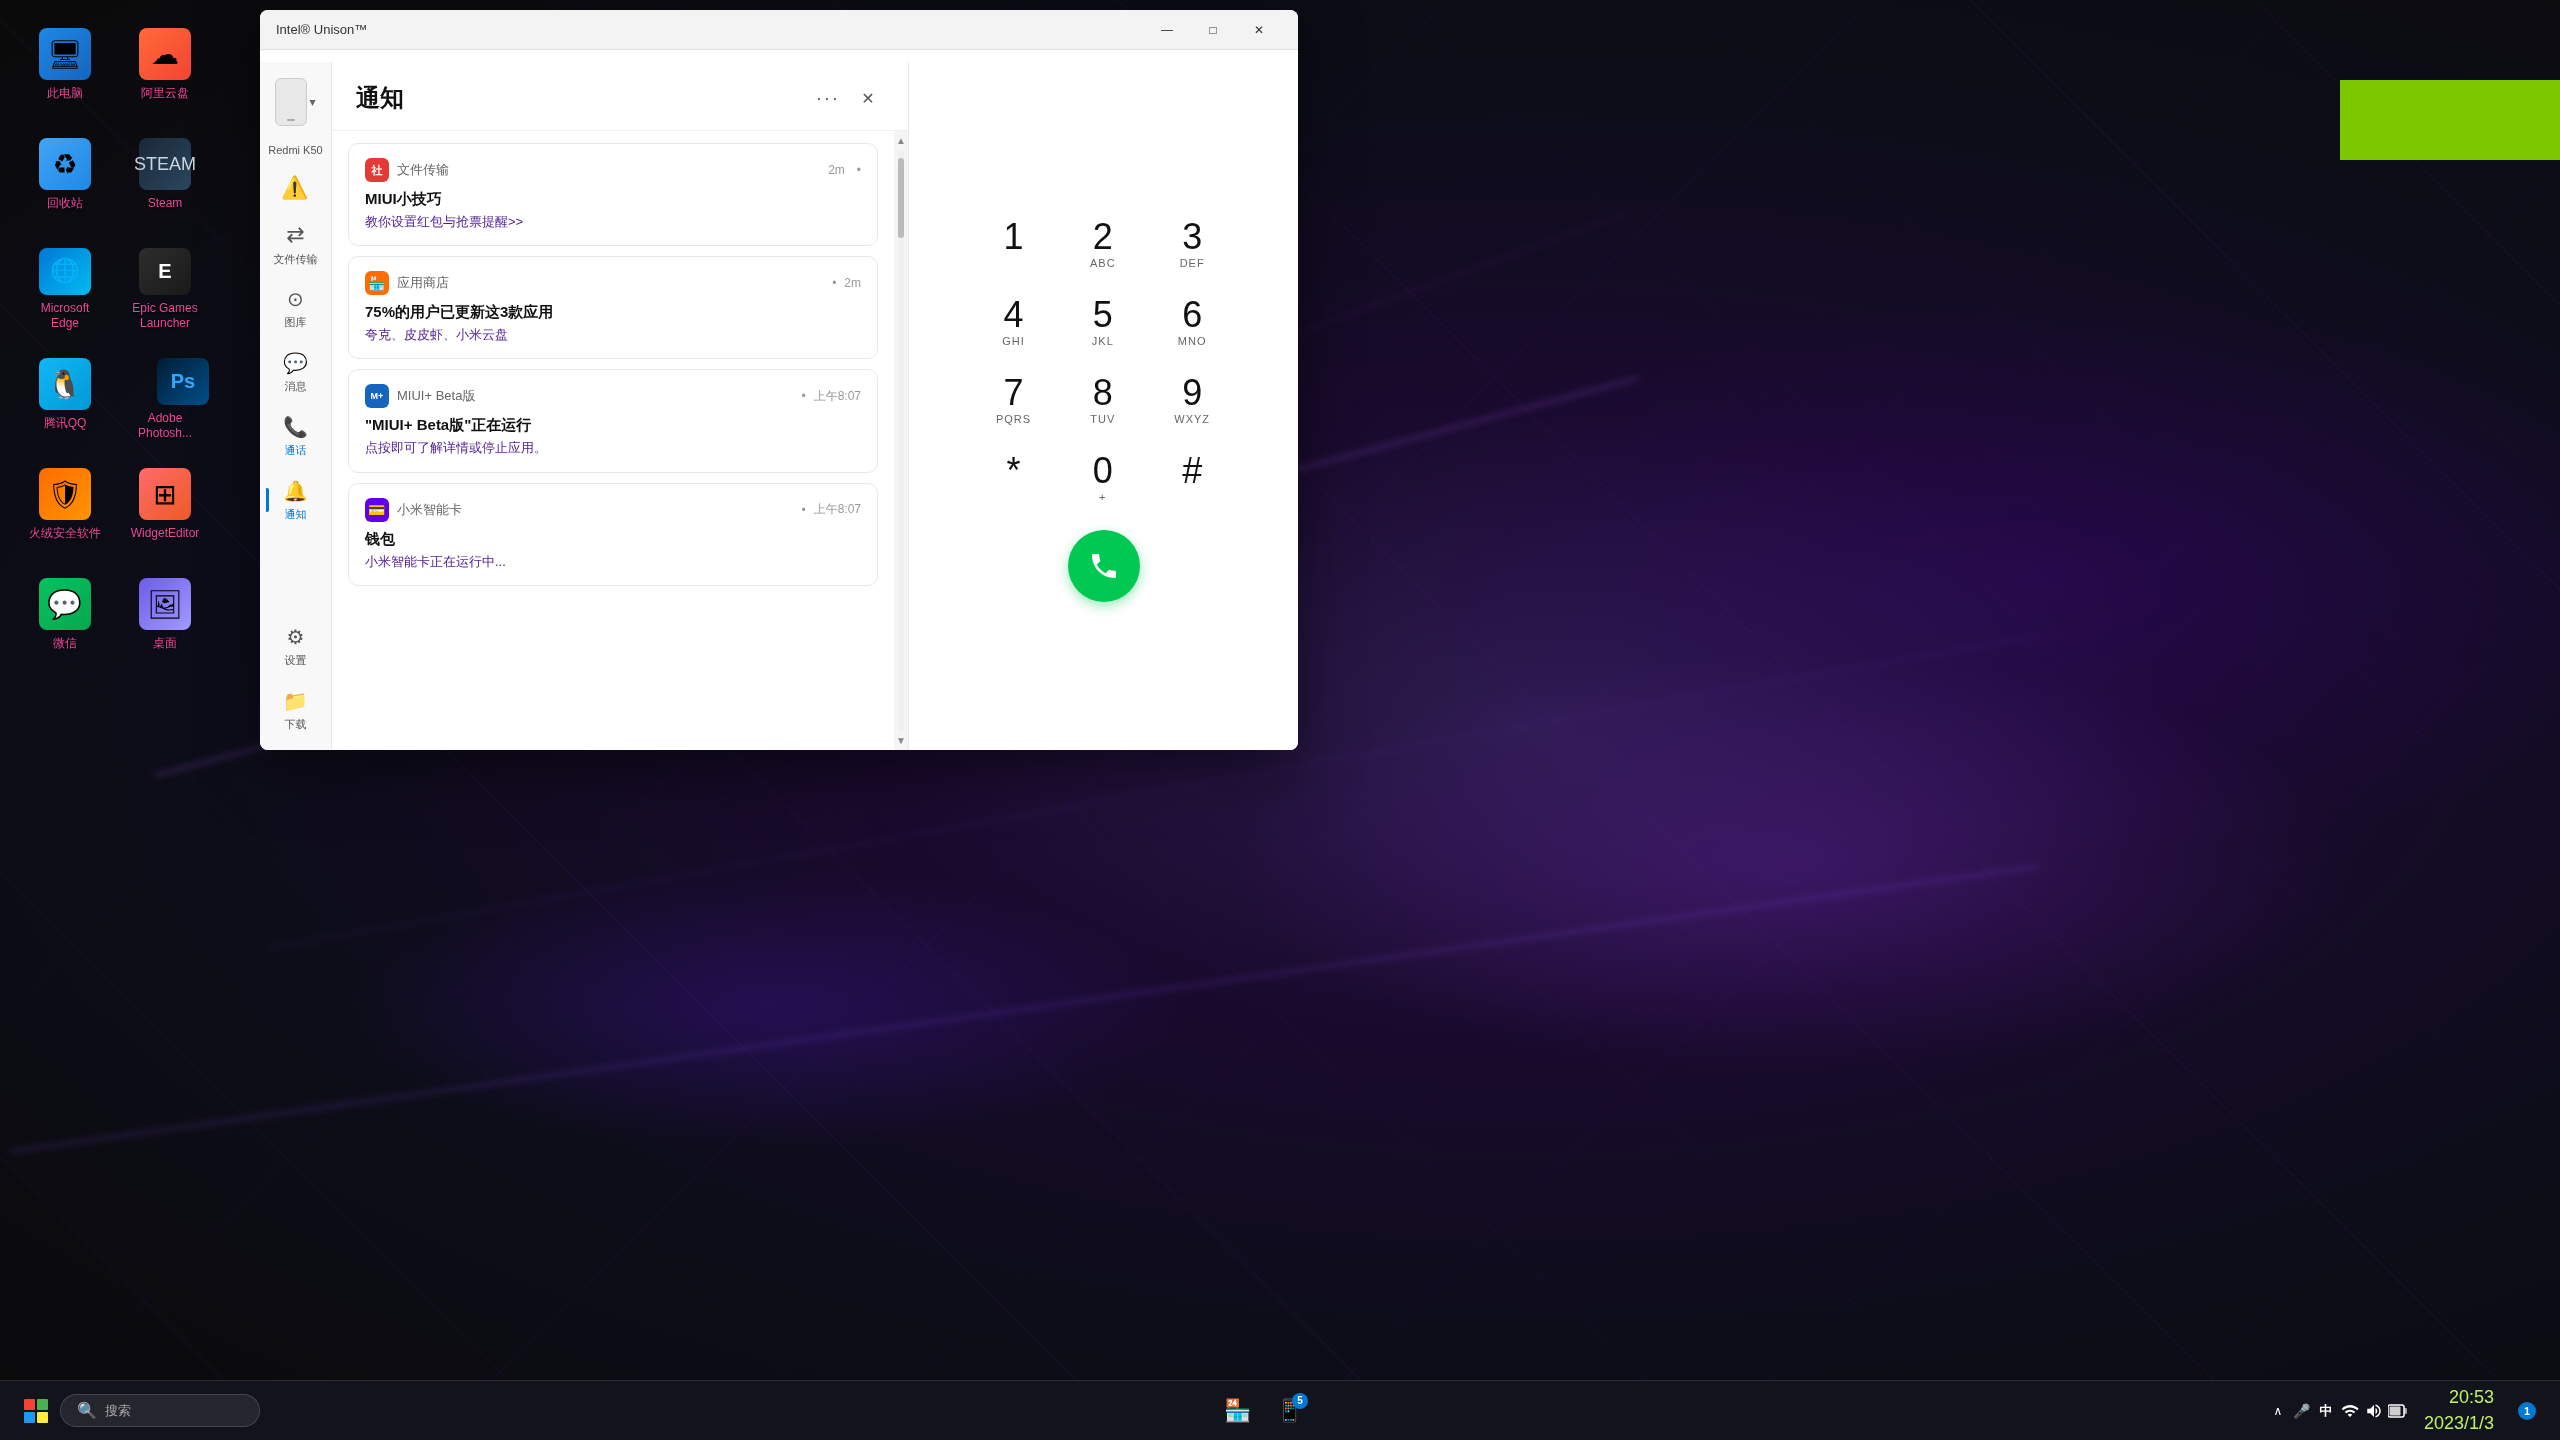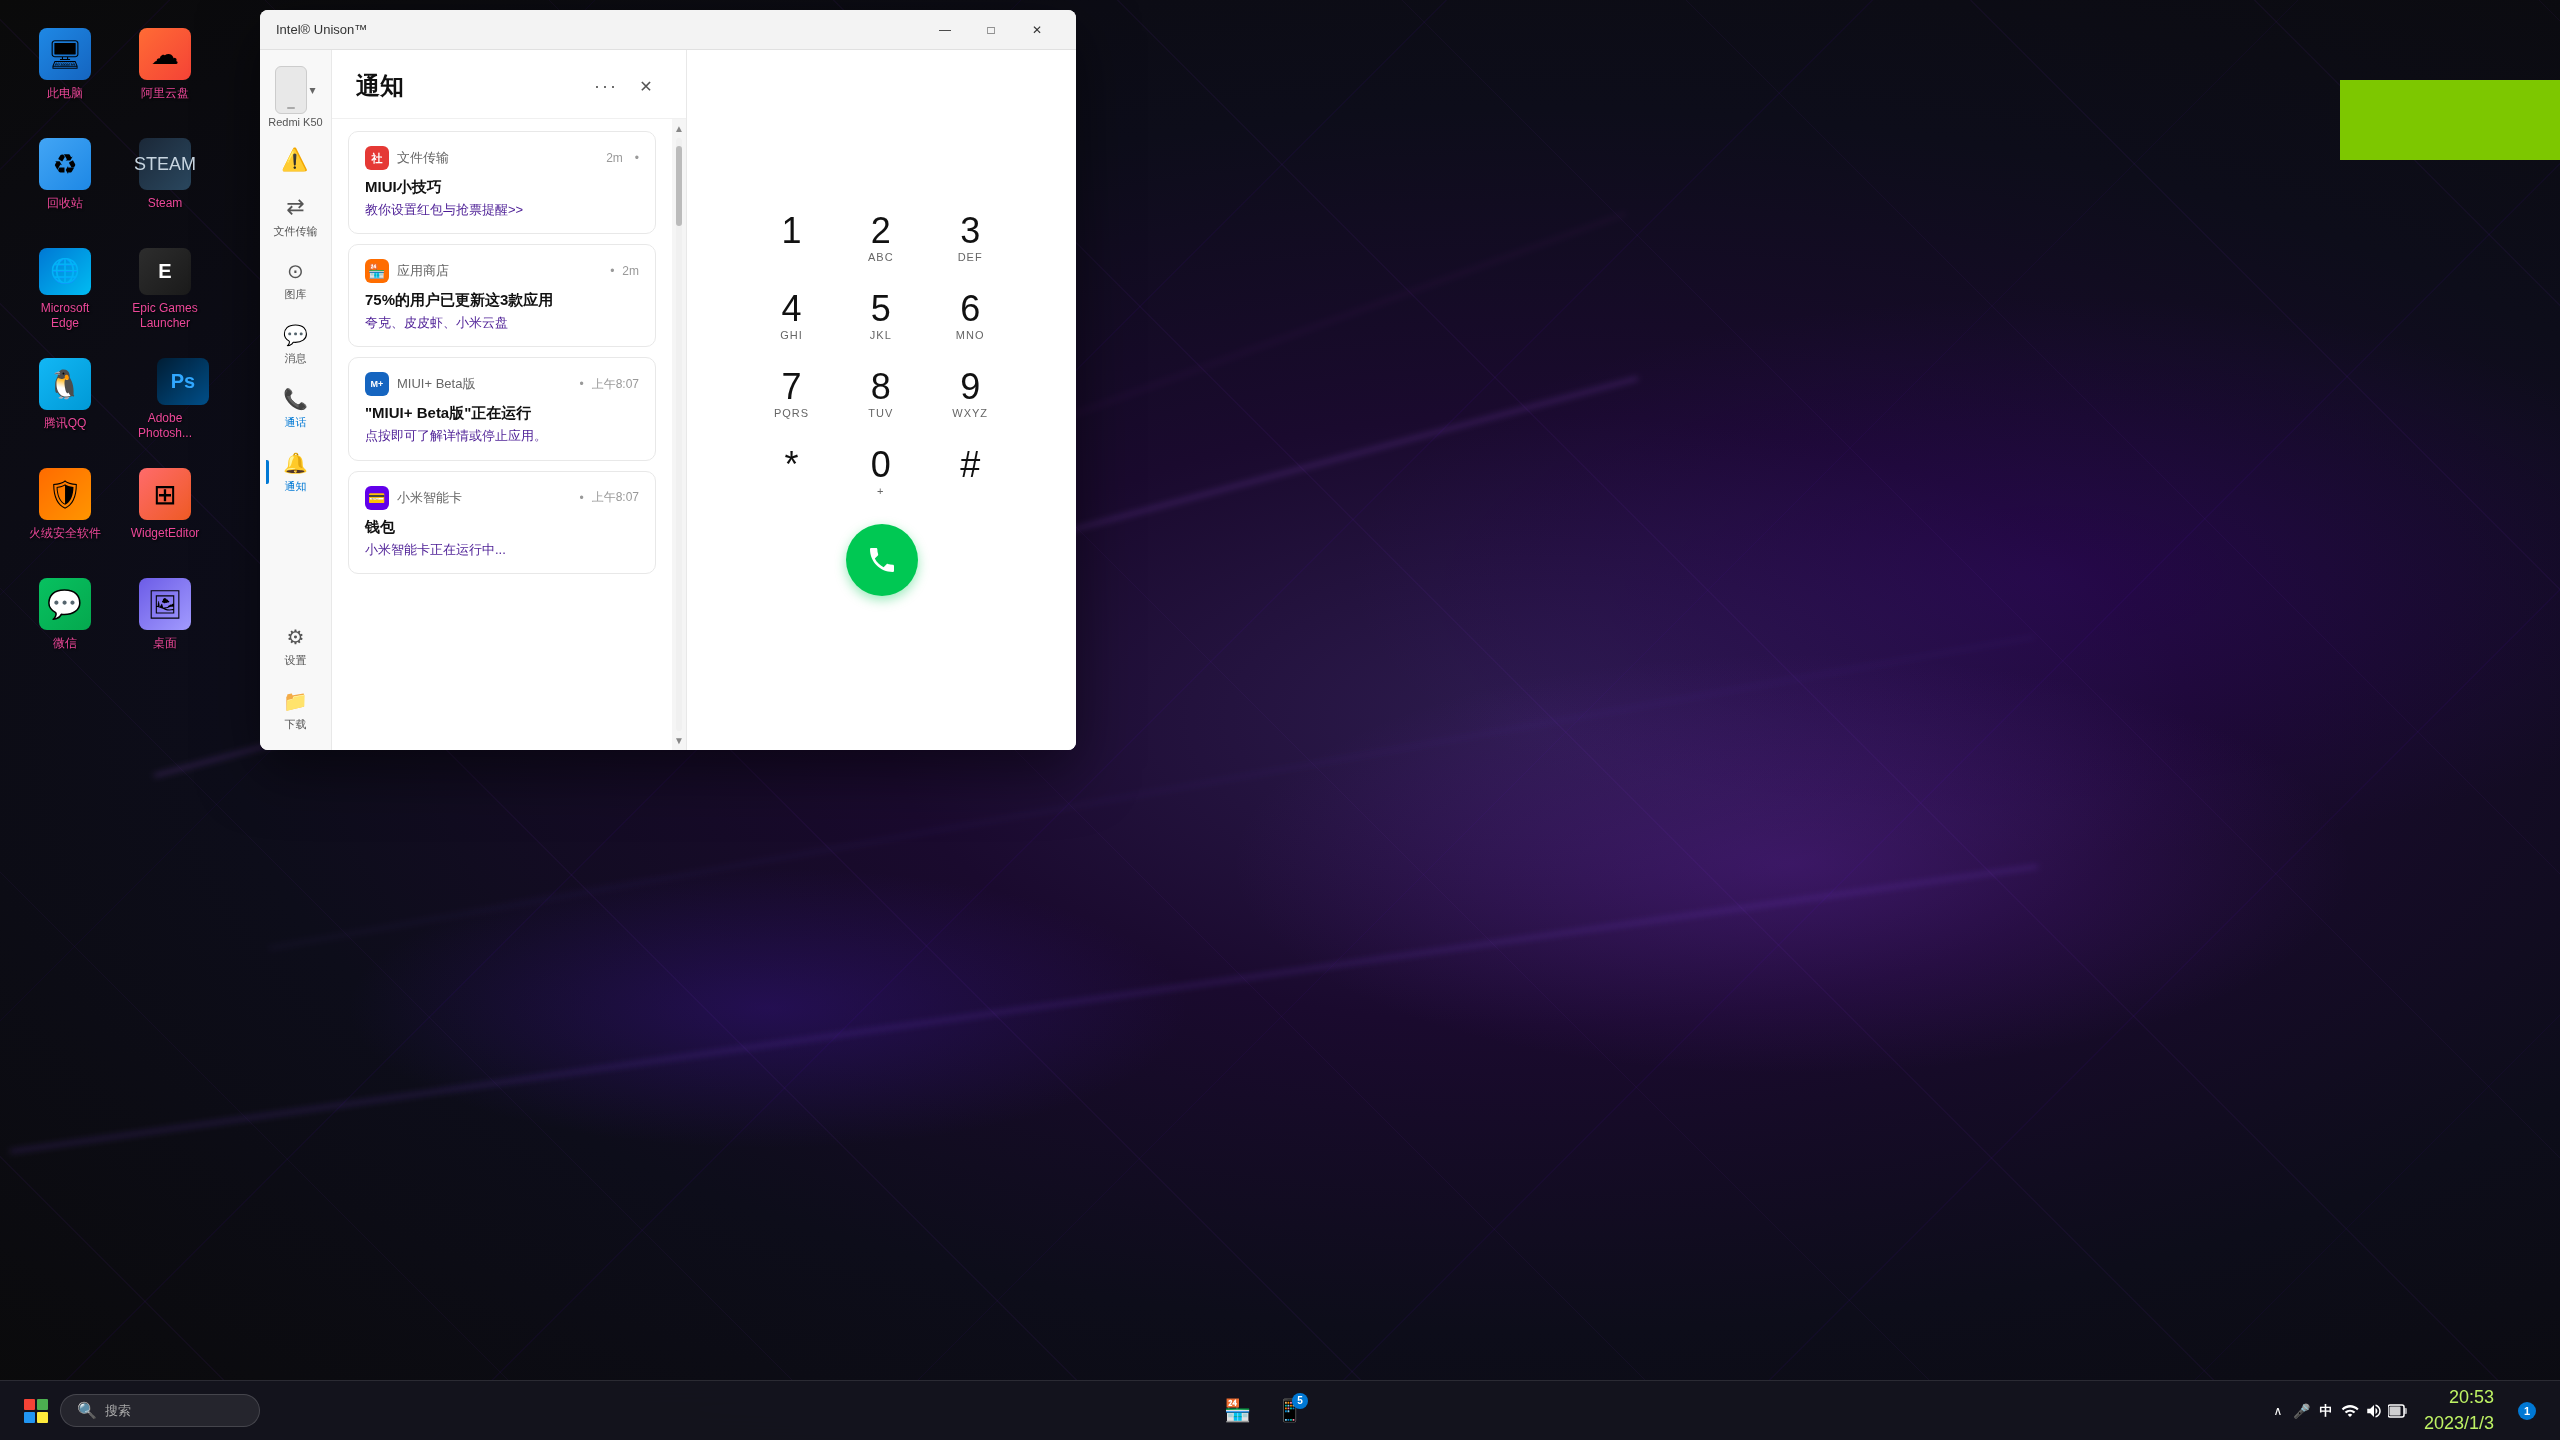--- a/index.html
+++ b/index.html
@@ -233,29 +233,30 @@
     .icon-fire { background: linear-gradient(135deg, #ff6b00, #ff9500); }
     .icon-widget { background: linear-gradient(135deg, #ff6b6b, #ee5a24); }
     .icon-wechat { background: linear-gradient(135deg, #07c160, #05a84e); }
     .icon-desktop { background: linear-gradient(135deg, #6c5ce7, #a29bfe); }
 
     
     .app-window {
       position: absolute;
       top: 10px;
       left: 260px;
-      width: 816px;
+      width: 1038px;
       height: 740px;
       background: white;
       border-radius: 8px;
       box-shadow: 0 20px 60px rgba(0,0,0,0.5);
       display: flex;
       flex-direction: column;
       overflow: hidden;
       z-index: 50;
+      gap: 12px;
     }
 
     .title-bar {
       height: 40px;
       background: #f3f3f3;
       display: flex;
       align-items: center;
       padding: 0 16px;
       gap: 10px;
       flex-shrink: 0;
@@ -321,21 +322,21 @@
       width: 8px;
       height: 2px;
       background: #aaa;
       border-radius: 1px;
     }
 
     .phone-name {
       font-size: 11px;
       color: #555;
       text-align: center;
-      margin-top: 0;
+      margin-top: 16px;
     }
 
     .sidebar-item {
       width: 60px;
       height: 60px;
       display: flex;
       flex-direction: column;
       align-items: center;
       justify-content: center;
       gap: 4px;

